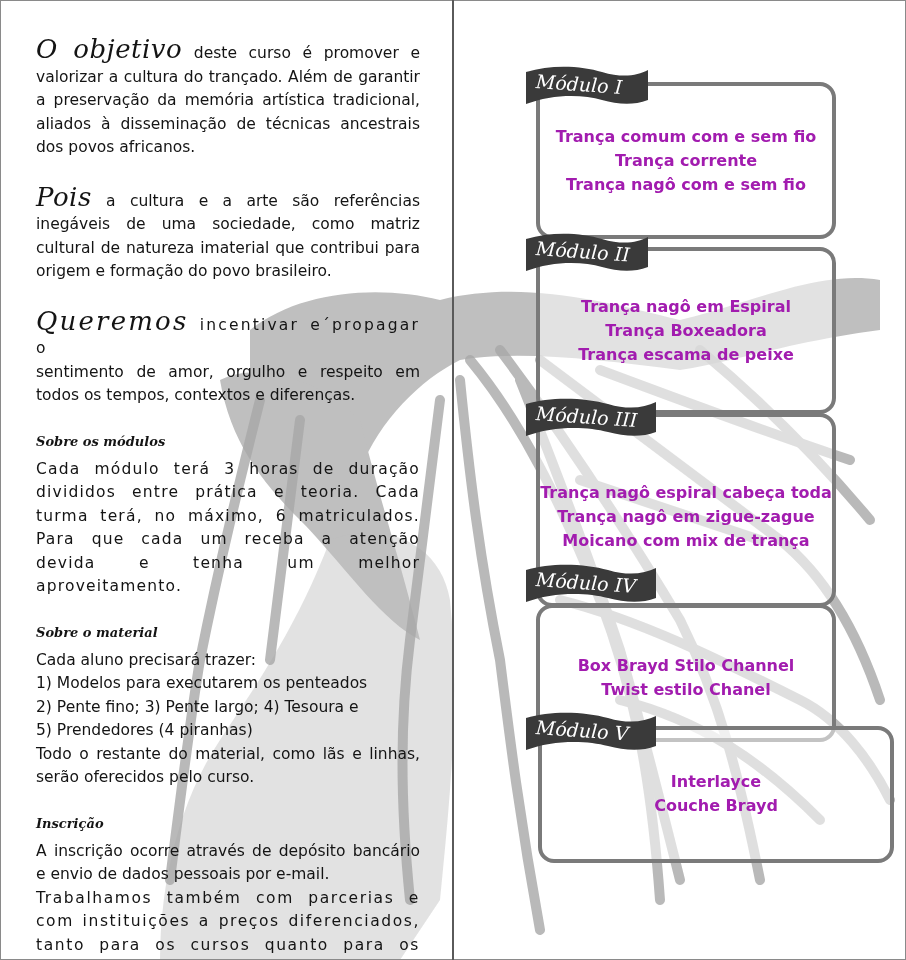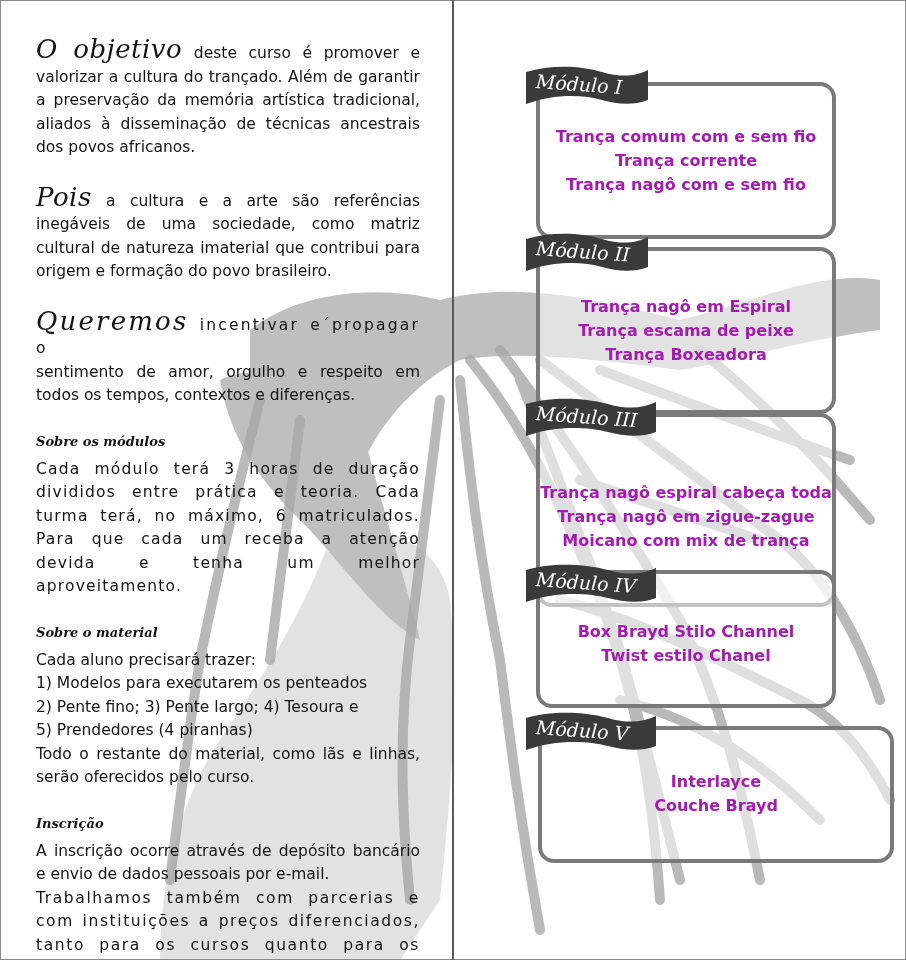--- a/index.html
+++ b/index.html
@@ -139,22 +139,22 @@
   <div class="banner" style="top:64px;">
     <svg width="128" height="44" viewBox="0 0 128 44">
       <path d="M4 8 C30 0 60 2 80 8 C100 14 115 12 126 6 L126 36 C110 42 95 40 80 36 C60 30 30 30 4 40 Z" fill="#3a3a3a"></path>
     </svg>
     <span class="banner-label">Módulo I</span>
   </div>
 
   <div class="module" style="top:247px;height:167px;">
     <div class="module-items">
       <div>Trança nagô em Espiral</div>
+      <div>Trança Boxeadora</div>
       <div>Trança escama de peixe</div>
-      <div>Trança Boxeadora</div>
     </div>
   </div>
   <div class="banner" style="top:231px;">
     <svg width="128" height="44" viewBox="0 0 128 44">
       <path d="M4 8 C30 0 60 2 80 8 C100 14 115 12 126 6 L126 36 C110 42 95 40 80 36 C60 30 30 30 4 40 Z" fill="#3a3a3a"></path>
     </svg>
     <span class="banner-label">Módulo II</span>
   </div>
 
   <div class="module" style="top:413px;height:194px;">
@@ -164,21 +164,21 @@
       <div>Moicano com mix de trança</div>
     </div>
   </div>
   <div class="banner" style="top:396px;width:136px;">
     <svg width="136" height="44" viewBox="0 0 136 44">
       <path d="M4 8 C30 0 64 2 86 8 C106 14 122 12 134 6 L134 36 C118 42 102 40 86 36 C64 30 30 30 4 40 Z" fill="#3a3a3a"></path>
     </svg>
     <span class="banner-label">Módulo III</span>
   </div>
 
-  <div class="module" style="top:570px;height:138px;">
+  <div class="module" style="top:604px;height:138px;">
     <div class="module-items" style="margin-top:10px;">
       <div>Box Brayd Stilo Channel</div>
       <div>Twist estilo Chanel</div>
     </div>
   </div>
   <div class="banner" style="top:562px;width:136px;">
     <svg width="136" height="44" viewBox="0 0 136 44">
       <path d="M4 8 C30 0 64 2 86 8 C106 14 122 12 134 6 L134 36 C118 42 102 40 86 36 C64 30 30 30 4 40 Z" fill="#3a3a3a"></path>
     </svg>
     <span class="banner-label">Módulo IV</span>

